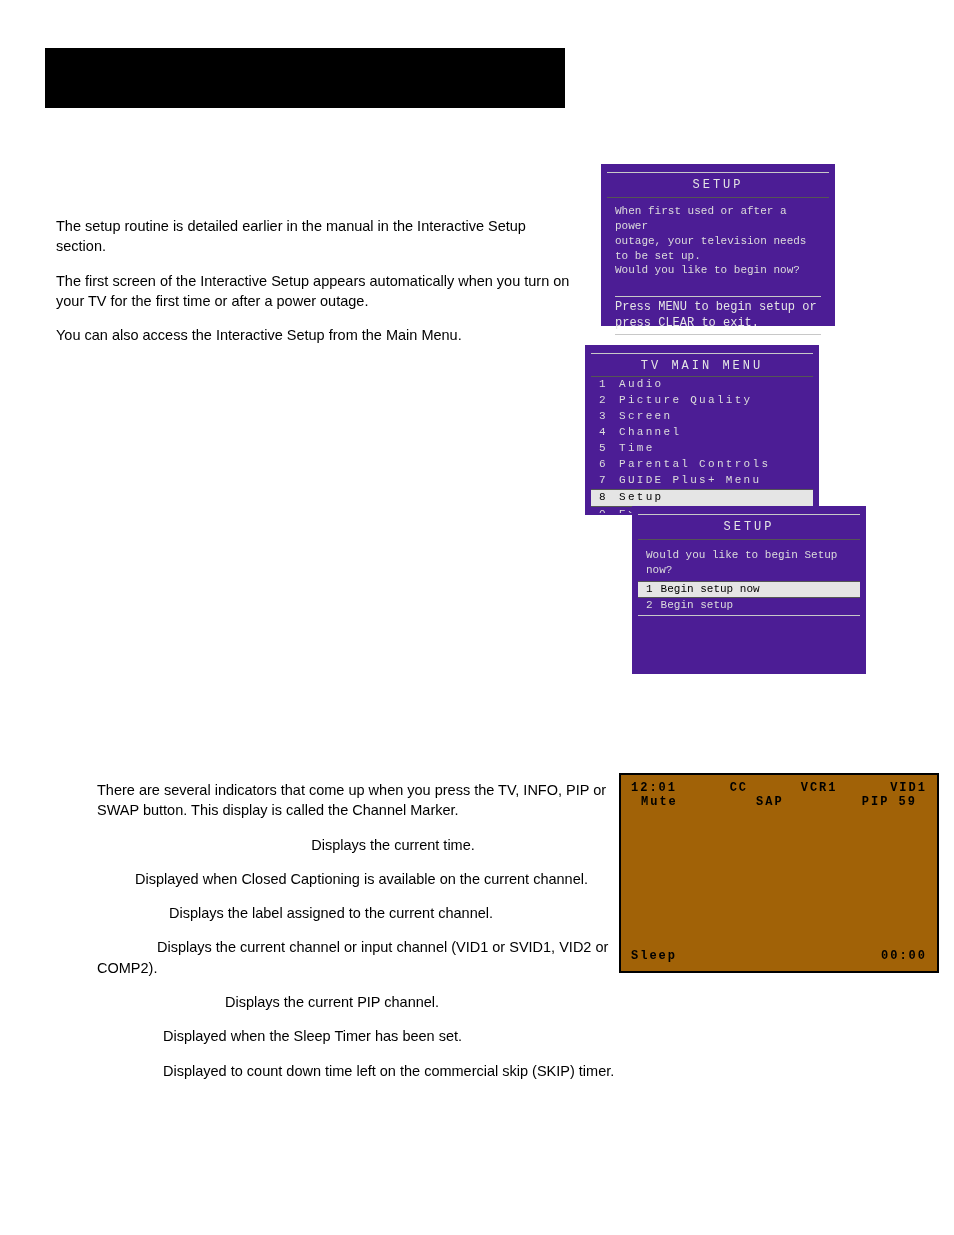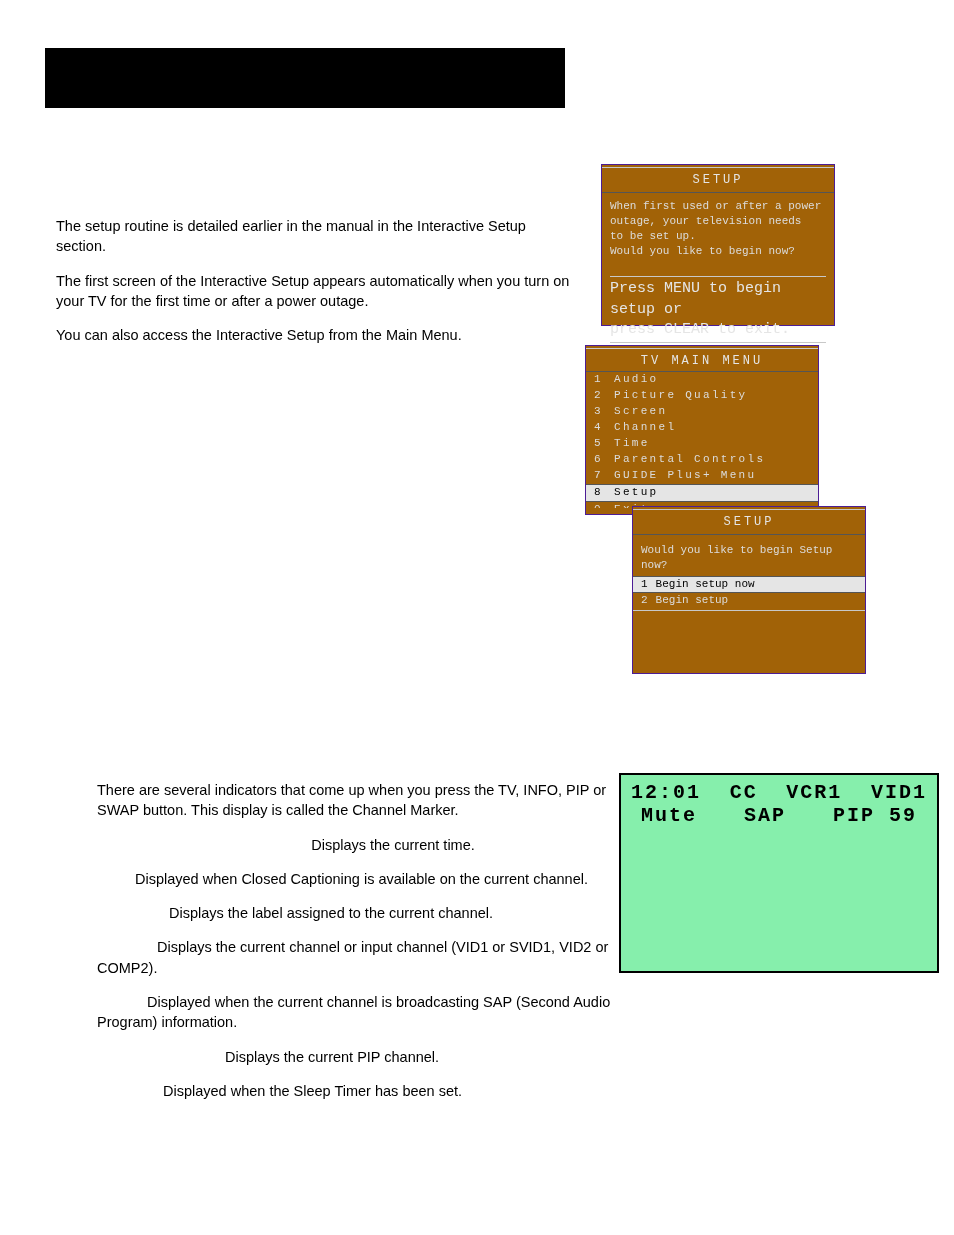--- a/index.html
+++ b/index.html
@@ -26,25 +26,25 @@
     font-size: 14.5px;
     line-height: 1.4;
   }
   .text-section p { margin-bottom: 14px; }
   .setup-text { top: 216px; }
   .channel-text { top: 780px; margin-left: 41px; }
 
   
   .osd-box {
     position: absolute;
-    background: #a16207;
+    background: #4c1d95;
     font-family: "Courier New", monospace;
     font-size: 11px;
     color: #dcdcdc;
-    border: 1px solid #4c1d95;
+    border: 6px solid #4c1d95;
   }
   .osd-title {
     text-align: center;
     font-size: 12px;
     letter-spacing: 3px;
     padding: 3px 0;
     color: #e5e5e5;
   }
   .osd-body {
     padding: 4px 8px 6px 8px;
@@ -62,21 +62,21 @@
   }
   .setup1 {
     left: 601px; top: 164px;
     width: 234px; height: 162px;
   }
   .setup1 .bottom-instr {
     border-top: 1px solid #c8c8c8;
     border-bottom: 1px solid #c8c8c8;
     padding: 2px 0;
     margin-top: 18px;
-    font-size: 15px;
+    font-size: 12px;
     color: #e5e5e5;
   }
   .mainmenu {
     left: 585px; top: 345px;
     width: 234px; height: 170px;
   }
   .menu-row {
     display: flex;
     gap: 8px;
     padding: 0 8px;
@@ -112,23 +112,23 @@
     background: #e5e5e5;
     color: #000;
   }
 
   
   .marker-box {
     position: absolute;
     left: 619px; top: 773px;
     width: 320px; height: 200px;
     border: 2px solid #000;
-    background: #86efac;
+    background: #a16207;
     font-family: "Courier New", monospace;
-    font-size: 20px;
+    font-size: 12px;
     letter-spacing: 2px;
     font-weight: bold;
     padding: 6px 10px;
   }
   .marker-row1, .marker-row2 {
     display: flex;
     justify-content: space-between;
     white-space: pre;
   }
   .marker-row2 { padding: 0 10px; }
@@ -231,30 +231,34 @@
     </div>
   <hr class="osd-hr">
 </div>
 
 <div class="text-section channel-text">
   <p>There are several indicators that come up when you press the TV, INFO, PIP or SWAP button. This display is called the Channel Marker.</p>
   <p style="text-indent:72px;text-align:center;">Displays the current time.</p>
   <p style="text-indent:38px;">Displayed when Closed Captioning is available on the current channel.</p>
   <p style="text-indent:72px;">Displays the label assigned to the current channel.</p>
   <p style="text-indent:60px;">Displays the current channel or input channel (VID1 or SVID1, VID2 or COMP2).</p>
-  <p style="text-indent:50px;">Displayed when the current channel is broadcasting SAP (Second Audio Program) information.</p>
   <p style="text-indent:128px;">Displays the current PIP channel.</p>
   <p style="text-indent:66px;">Displayed when the Sleep Timer has been set.</p>
+  <p style="text-indent:66px;">Displayed to count down time left on the commercial skip (SKIP) timer.</p>
 </div>
 
 <div class="marker-box">
   <div class="marker-row1">
     <span>12:01</span>
     <span>CC</span>
     <span>VCR1</span>
     <span>VID1</span>
   </div>
   <div class="marker-row2">
     <span>Mute</span>
     <span>SAP</span>
     <span>PIP 59</span>
   </div>
+  <div class="marker-bottom">
+    <span>Sleep</span>
+    <span>00:00</span>
+  </div>
 </div>
 
 </body></html>

